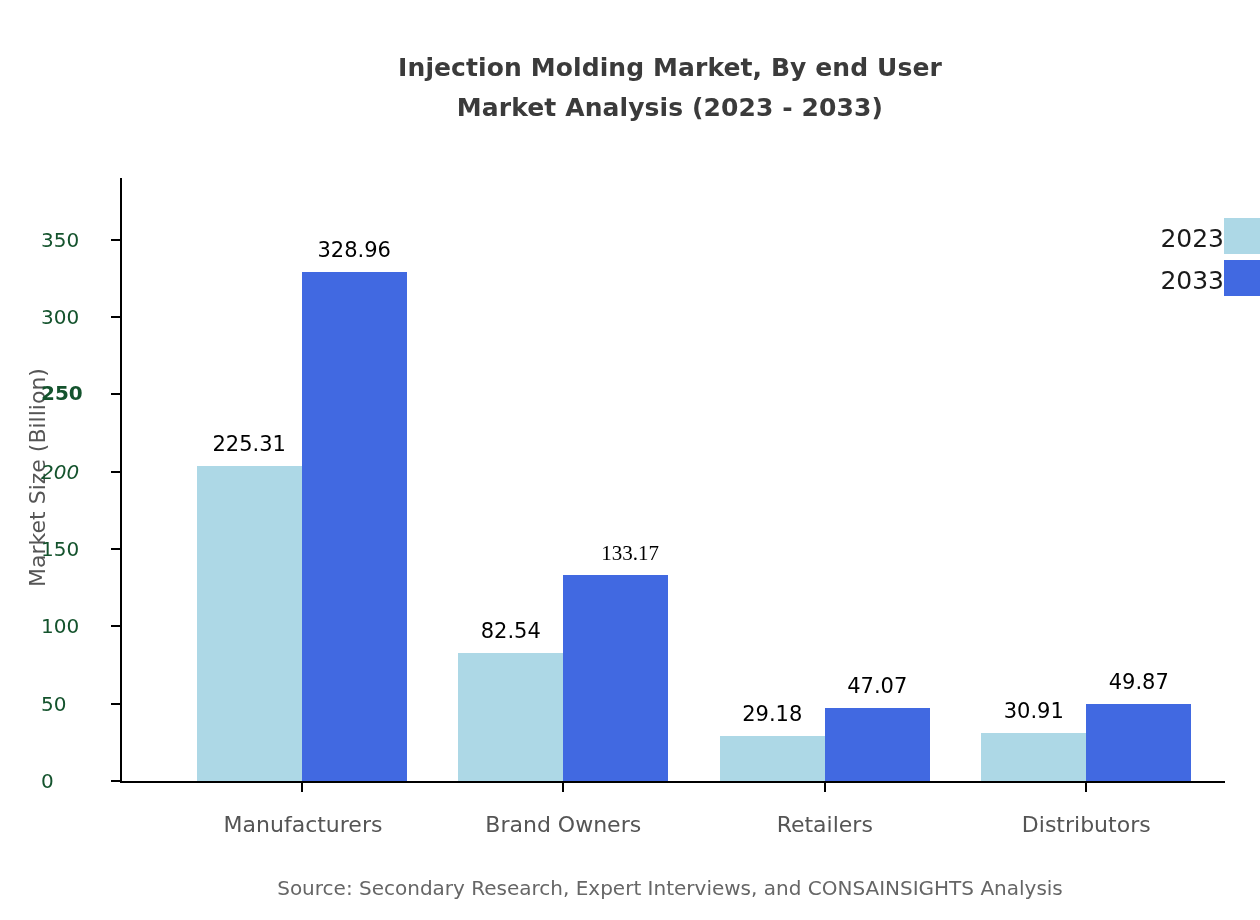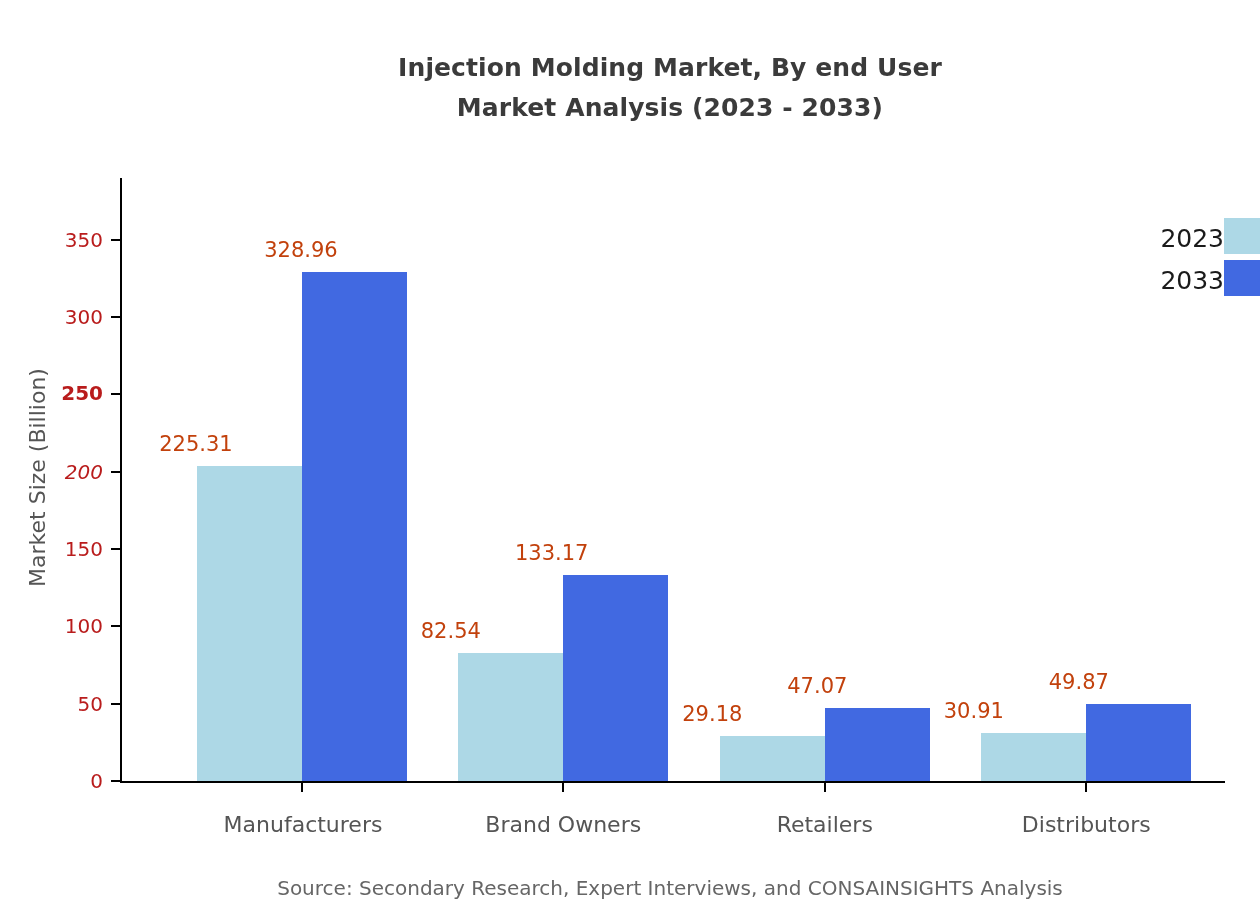--- a/index.html
+++ b/index.html
@@ -79,23 +79,23 @@
     position: absolute;
     left: -10px;
     width: 10px;
     height: 2px;
     background: #000000;
   }
   .ytick-text {
     position: absolute;
     left: -80px;
     width: 62px;
-    text-align: right;
+    text-align: left;
     font-size: 20px;
-    color: #b91c1c;
+    color: #14532d;
     transform: translateY(-50%);
   }
 
   .xtick {
     position: absolute;
     bottom: -11px;
     width: 2px;
     height: 9px;
     background: #000000;
   }
@@ -110,22 +110,23 @@
   }
 
   
   .bar {
     position: absolute;
     bottom: 0;
   }
   .bar-value {
     position: absolute;
     width: 180px;
+    text-align: center;
     font-size: 21px;
-    color: #c2410c;
+    color: #000000;
     white-space: nowrap;
   }
 
   
   #legend {
     position: absolute;
     left: 1098px;
     top: 218px;
     width: 200px;
   }
@@ -208,21 +209,21 @@
       </div>
 
     <div id="bars-layer">
         <div class="bar" style="left: 75.75px; width: 105px; height: 315.23px; background: rgb(173, 216, 230);"></div>
         <div class="bar-value" style="left: 38.25px; top: 253.77px;">225.31</div>
         <div class="bar" style="left: 180.75px; width: 105px; height: 508.623px; background: rgb(65, 105, 225);"></div>
         <div class="bar-value" style="left: 143.25px; top: 60.3772px;">328.96</div>
         <div class="bar" style="left: 337.25px; width: 105px; height: 127.62px; background: rgb(173, 216, 230);"></div>
         <div class="bar-value" style="left: 299.75px; top: 441.38px;">82.54</div>
         <div class="bar" style="left: 442.25px; width: 105px; height: 205.901px; background: rgb(65, 105, 225);"></div>
-        <div class="bar-value" style="left: 394px; top: 363.099px;">133.17</div>
+        <div class="bar-value" style="left: 419px; top: 363.099px; font-family: Liberation Serif, serif;">133.17</div>
         <div class="bar" style="left: 598.75px; width: 105px; height: 45.1168px; background: rgb(173, 216, 230);"></div>
         <div class="bar-value" style="left: 561.25px; top: 523.883px;">29.18</div>
         <div class="bar" style="left: 703.75px; width: 105px; height: 72.7775px; background: rgb(65, 105, 225);"></div>
         <div class="bar-value" style="left: 666.25px; top: 496.223px;">47.07</div>
         <div class="bar" style="left: 860.25px; width: 105px; height: 47.7916px; background: rgb(173, 216, 230);"></div>
         <div class="bar-value" style="left: 822.75px; top: 521.208px;">30.91</div>
         <div class="bar" style="left: 965.25px; width: 105px; height: 77.1067px; background: rgb(65, 105, 225);"></div>
         <div class="bar-value" style="left: 927.75px; top: 491.893px;">49.87</div>
       </div>
   </div>

